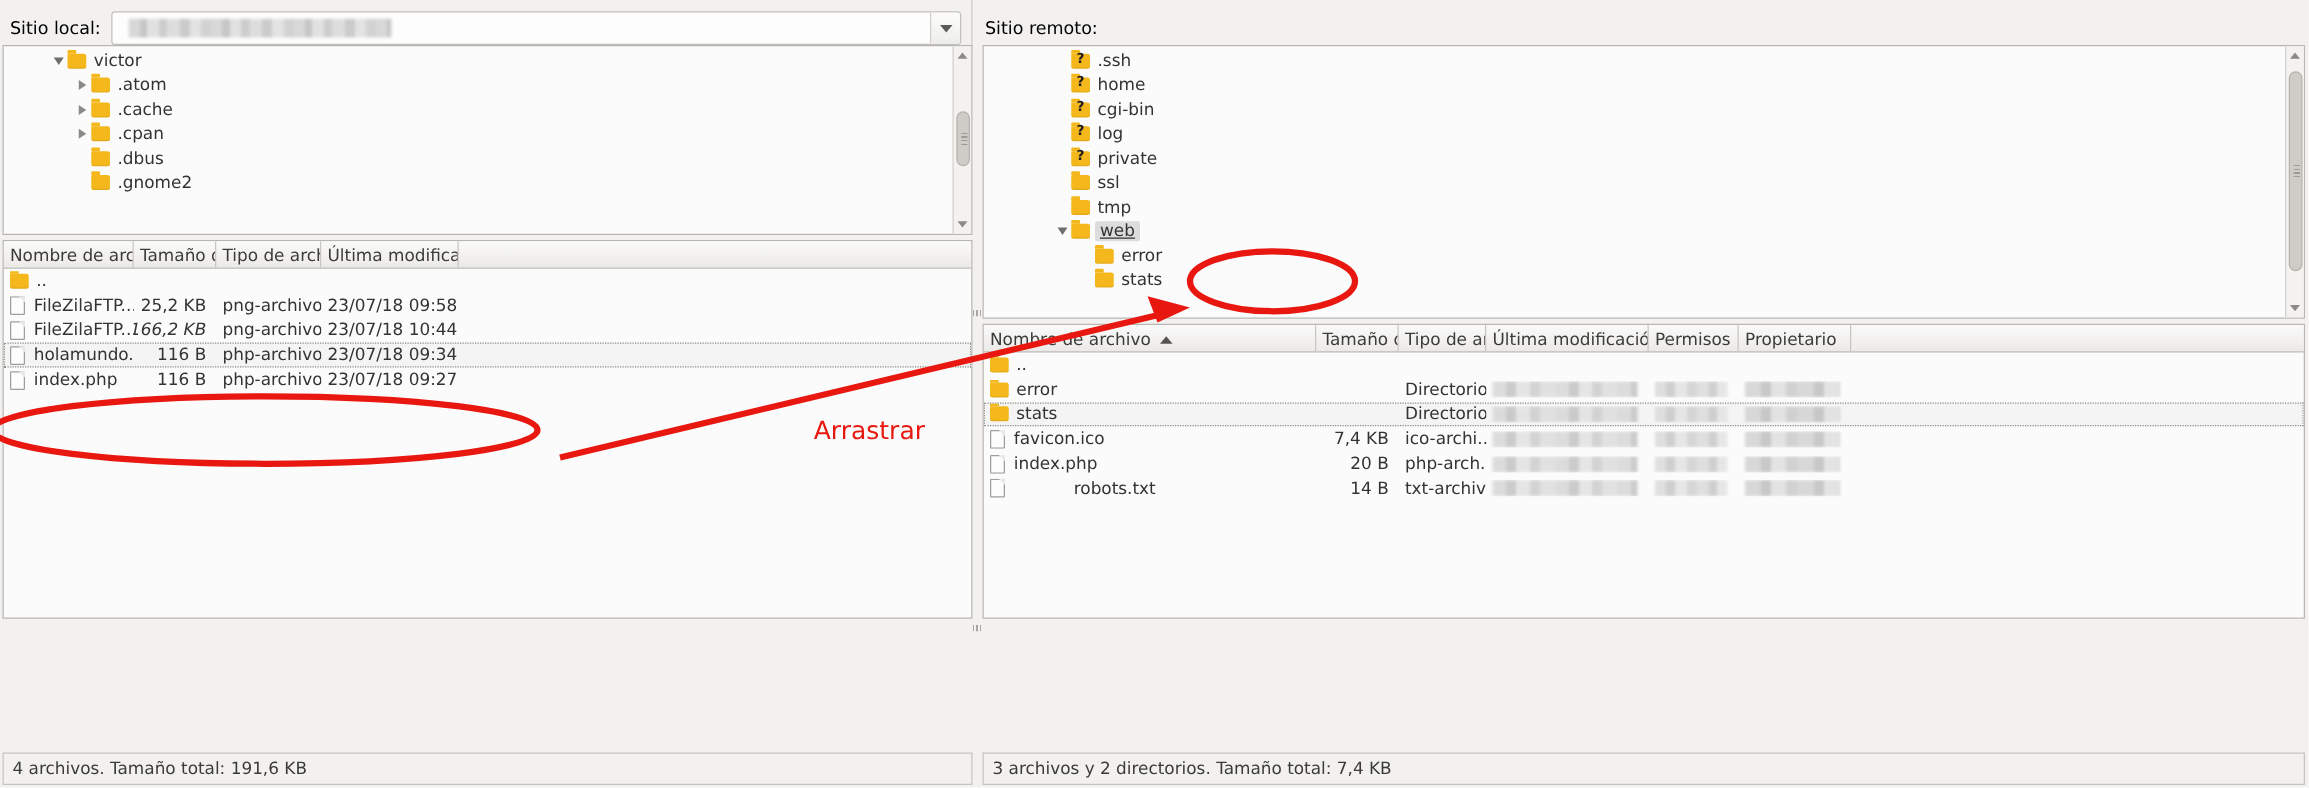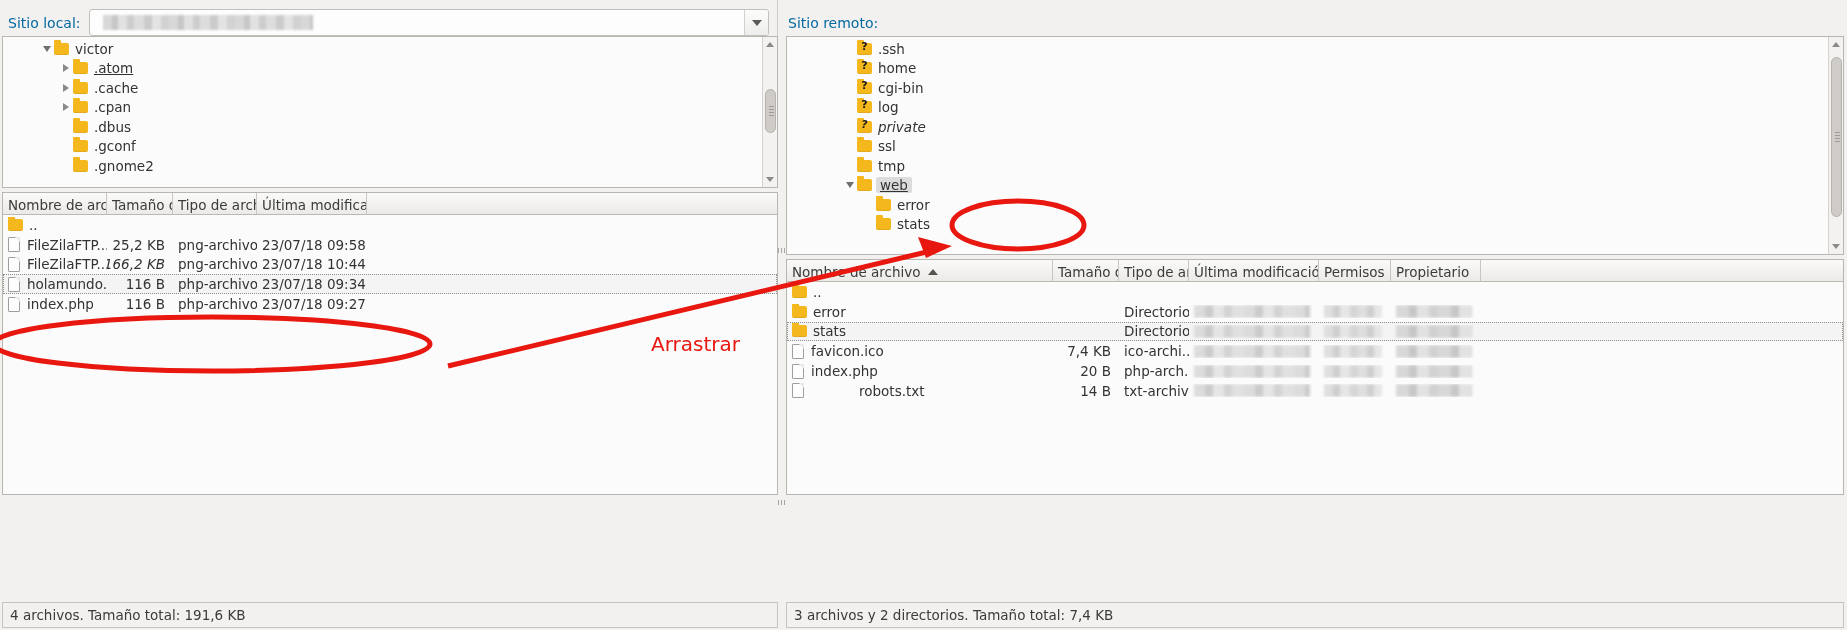--- a/index.html
+++ b/index.html
@@ -21,21 +21,21 @@
   
   .pathbar {
     position: absolute; top: 0; height: 45px;
     display: flex; align-items: center;
     background: #f2f1f0;
     padding: 0 8px;
   }
   .pathbar.local { left: 0; width: 778px; border-right: 1px solid #cdcbc8; }
   .pathbar.remote { left: 780px; width: 1067px; }
   .pathbar .lbl {
-    white-space: nowrap; margin-right: 8px; font-size: 14px; color: #0369a1;
+    white-space: nowrap; margin-right: 8px; font-size: 14px; color: #000000;
   }
   .combo {
     flex: 1; height: 27px; display: flex; align-items: center;
     background: #fdfdfd; border: 1px solid #c3c0bb; border-radius: 3px;
     position: relative; overflow: hidden;
   }
   .combo .val {
     padding-left: 7px; font-size: 14px; color: #2e2e2c; white-space: nowrap;
   }
   .combo .redacted {
@@ -215,21 +215,21 @@
 
   <div class="pane" id="local-tree">
     <div class="treebody" id="local-tree-body">
         <div class="trow" style="padding-left: 37px;">
           <span class="twisty">
             <span class="tri-down"></span>
           </span>
           <span class="folder"></span>
           <span class="tname">victor</span>
         </div>
-        <div class="trow" style="padding-left: 56px; text-decoration: underline;">
+        <div class="trow" style="padding-left: 56px;">
           <span class="twisty">
             <span class="tri-right"></span>
           </span>
           <span class="folder"></span>
           <span class="tname">.atom</span>
         </div>
         <div class="trow" style="padding-left: 56px;">
           <span class="twisty">
             <span class="tri-right"></span>
           </span>
@@ -240,25 +240,20 @@
           <span class="twisty">
             <span class="tri-right"></span>
           </span>
           <span class="folder"></span>
           <span class="tname">.cpan</span>
         </div>
         <div class="trow" style="padding-left: 56px;">
           <span class="twisty"></span>
           <span class="folder"></span>
           <span class="tname">.dbus</span>
-        </div>
-        <div class="trow" style="padding-left: 56px;">
-          <span class="twisty"></span>
-          <span class="folder"></span>
-          <span class="tname">.gconf</span>
         </div>
         <div class="trow" style="padding-left: 56px;">
           <span class="twisty"></span>
           <span class="folder"></span>
           <span class="tname">.gnome2</span>
         </div>
       </div>
     <div class="vscroll">
       <div class="arw up">
           <span class="up-t"></span>
@@ -351,21 +346,21 @@
         <div class="trow" style="padding-left: 56px;">
           <span class="twisty"></span>
           <span class="folder q"></span>
           <span class="tname">cgi-bin</span>
         </div>
         <div class="trow" style="padding-left: 56px;">
           <span class="twisty"></span>
           <span class="folder q"></span>
           <span class="tname">log</span>
         </div>
-        <div class="trow" style="padding-left: 56px; font-style: italic;">
+        <div class="trow" style="padding-left: 56px;">
           <span class="twisty"></span>
           <span class="folder q"></span>
           <span class="tname">private</span>
         </div>
         <div class="trow" style="padding-left: 56px;">
           <span class="twisty"></span>
           <span class="folder"></span>
           <span class="tname">ssl</span>
         </div>
         <div class="trow" style="padding-left: 56px;">

